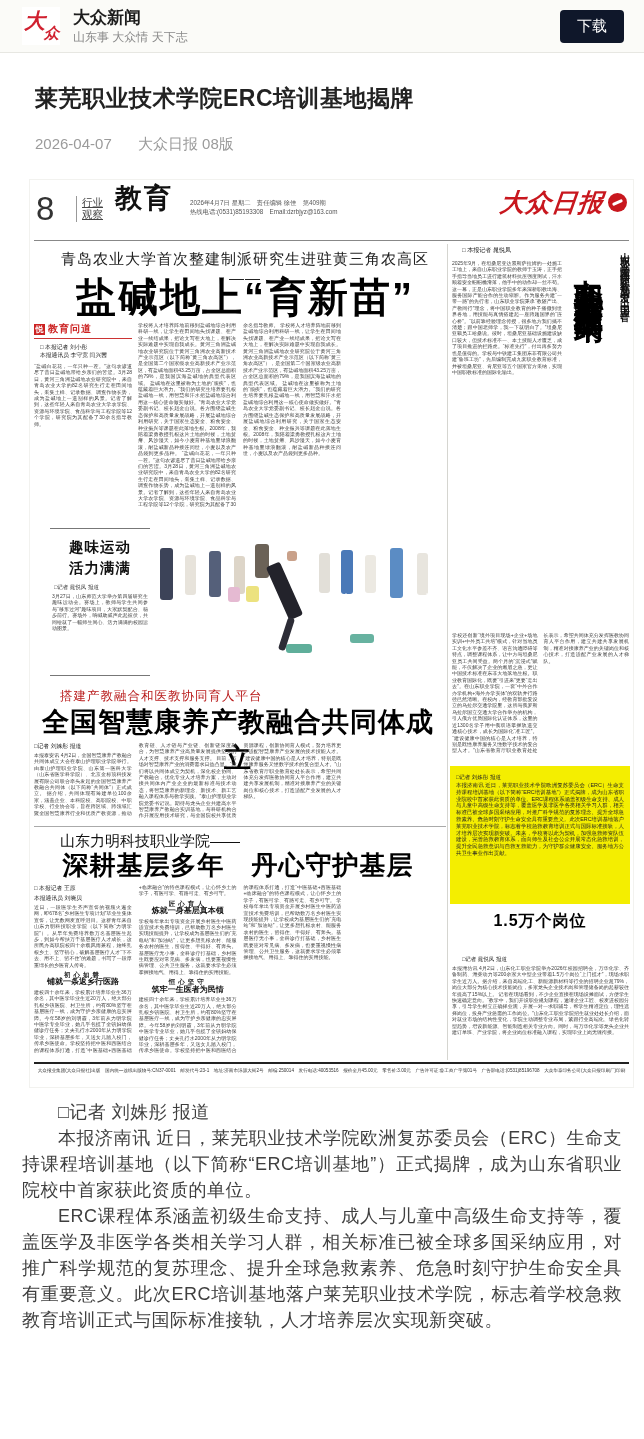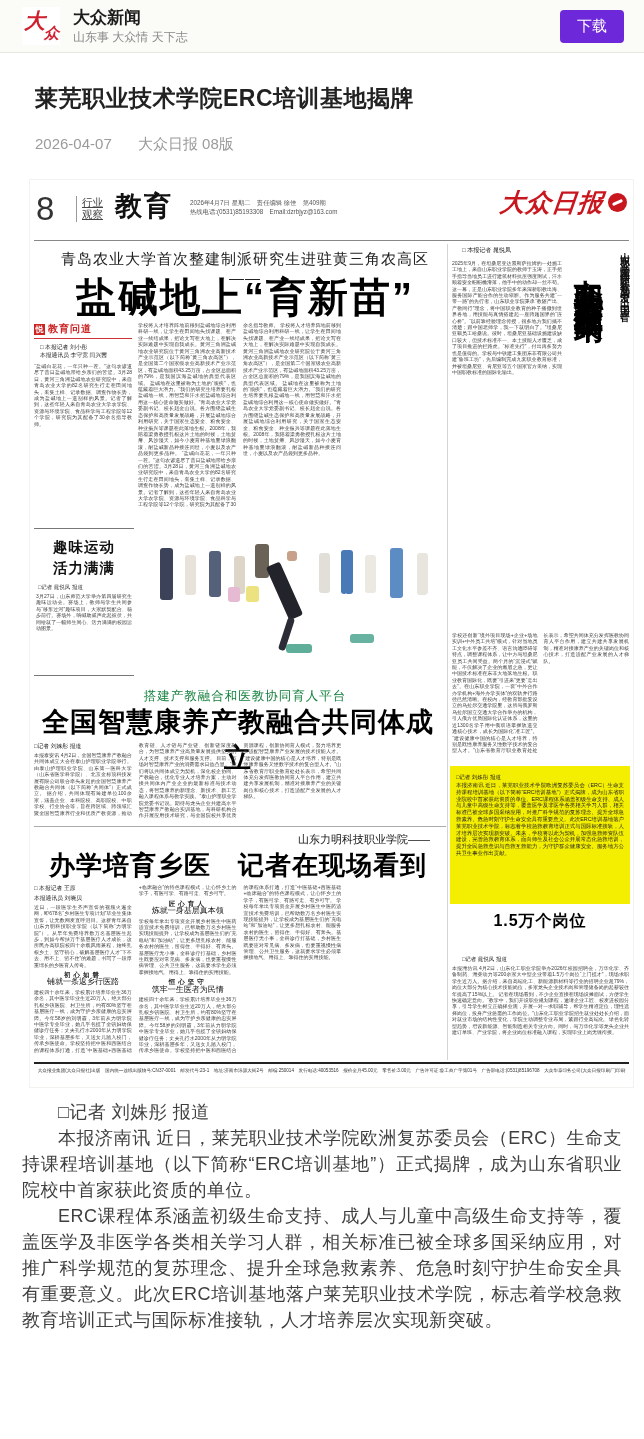--- a/index.html
+++ b/index.html
@@ -9,39 +9,39 @@
   
   .app-header { height:53px; background:#fbfbf8; border-bottom:1px solid #e7e7e2;
     display:flex; align-items:center; padding:0 12px; }
   .logo { width:38px; height:38px; background:#fff; position:relative; margin-left:10px; flex:0 0 auto; }
   .logo span { position:absolute; color:#d0202f; font-weight:bold; font-style:italic; font-family:"Liberation Serif", serif; }
   .logo .c1 { font-size:21px; top:0; left:2px; }
   .logo .c2 { font-size:15px; right:1px; bottom:2px; }
   .app-titles { margin-left:13px; line-height:1.25; }
   .app-title { font-size:17px; color:#1c1c1c; font-weight:600; }
   .app-subtitle { font-size:12px; color:#8a8a8a; margin-top:2px; }
-  .download-btn { margin-left:auto; margin-right:8px; background:#6d28d9; color:#fff;
+  .download-btn { margin-left:auto; margin-right:8px; background:#0f172a; color:#fff;
     font-size:15px; padding:7px 17px; border-radius:4px; border:none; cursor:pointer; }
 
   
   .article-title { margin:30px 35px 3px; font-size:23px; font-weight:700; color:#222; letter-spacing:0.5px; }
   .article-meta { margin:21px 35px 0; font-size:15px; color:#9b9b9b; }
   .article-meta .src { margin-left:22px; }
 
   
   .newspaper { position:relative; width:603px; height:907px; margin:26px 0 0 30px;
     background:#fff; color:#222; overflow:hidden; box-shadow:0 0 0 1px #f2f2ef; }
   .abs { position:absolute; }
   .tiny { font-size:5px; line-height:6.4px; color:#3d3d3d; text-align:justify; overflow:hidden; word-break:break-all; }
 
   
   .np-pagenum { left:6px; top:10px; font-size:33px; color:#333; font-weight:400; }
   .np-sec-sm { left:52px; top:16px; font-size:10.5px; color:#444; line-height:12px;text-decoration:underline; }
   .np-vline1 { left:46px; top:16px; width:1px; height:26px; background:#999; }
-  .np-sec-big { left:85px; top:8px; font-size:27px; font-weight:900; color:#111; letter-spacing:2px; }
+  .np-sec-big { left:85px; top:0; font-size:27px; font-weight:900; color:#111; letter-spacing:2px; }
   .np-issue { left:160px; top:18px; font-size:6.3px; color:#555; line-height:9px; }
   .np-masthead { right:6px; top:6px; display:flex; align-items:center; }
   .np-masthead .mh-text { font-size:25px; font-weight:900; color:#c8171e;
     font-family:"Liberation Serif", serif; font-style:italic; letter-spacing:1px; transform:skewX(-6deg); }
   .mh-circle { width:19px; height:19px; border-radius:50%; background:#c8171e; margin-left:4px; position:relative; }
   .mh-circle i { position:absolute; left:4px; top:8px; width:11px; height:3px; background:#fff;
     border-radius:2px; transform:rotate(-25deg); }
   .np-headrule { left:4px; right:4px; top:60px; height:1px; background:#888; }
 
   
@@ -52,21 +52,21 @@
   
   .edu-col { left:4px; top:142px; width:98px; height:186px; overflow:hidden; }
   .edu-brand { display:flex; align-items:center; border-bottom:1px solid #c33; padding-bottom:2px; }
   .edu-logo { width:11px; height:11px; background:#cc2222; color:#fff; font-size:8px; line-height:11px;
     text-align:center; font-weight:bold; }
   .edu-label { color:#cc2222; font-weight:bold; font-size:10px; margin-left:3px; letter-spacing:1px;font-family:Liberation Serif, serif; }
   .edu-reporters { font-size:5.8px; color:#222; line-height:8px; margin:4px 0 4px 6px; }
   .flowA { left:108px; top:142px; width:308px; height:186px; column-count:3; column-gap:7px; column-fill:auto; }
 
   
-  .fun-box { left:4px; top:348px; width:100px; height:148px; border-top:1.5px solid #777;
+  .fun-box { left:20px; top:348px; width:100px; height:148px; border-top:1.5px solid #777;
     border-bottom:1.5px solid #777; padding:8px 2px 0; overflow:hidden; }
   .fun-title { text-align:center; font-size:14.5px; font-weight:900; color:#111; line-height:21px; letter-spacing:1px; }
   .fun-byline { font-size:5.5px; color:#333; margin:5px 0 2px 2px; }
   .photo { left:112px; top:330px; width:306px; height:172px; overflow:hidden;
     background:linear-gradient(180deg,#5d7149 0%,#6f8156 12%,#8f9673 20%,#b3b0a2 27%,#b6aea0 42%,
       #ab7a5f 58%,#a express 0, #a4604b 72%,#9e5a46 100%); }
   .photo .track { position:absolute; left:0; right:0; bottom:0; height:52%;
     background:repeating-linear-gradient(100deg, rgba(255,255,255,0.5) 0 2px, rgba(0,0,0,0) 2px 40px); opacity:.8; }
   .photo i { position:absolute; display:block; border-radius:3px; }
   .pp1 { left:6%; top:22%; width:13px; height:52px; background:#3c4358; }
@@ -82,35 +82,35 @@
   .paper1 { left:34%; top:44%; width:13px; height:16px; background:#ece27f; border-radius:1px; }
   .paper2 { left:28%; top:45%; width:12px; height:15px; background:#e5bad2; border-radius:1px; }
   .mat1 { left:47%; top:78%; width:26px; height:9px; background:#5fae9a; border-radius:2px; }
   .mat2 { left:68%; top:72%; width:24px; height:9px; background:#67b2a0; border-radius:2px; }
   .runner-body { left:44%; top:30%; width:15px; height:58px; background:#23232b;
     border-radius:5px; transform:rotate(-24deg); }
   .runner-head { left:47.5%; top:24%; width:10px; height:10px; border-radius:50%; background:#c9a18a; }
   .runner-leg { left:46%; top:62%; width:7px; height:34px; background:#2c2c36; border-radius:3px; transform:rotate(18deg); }
 
   
-  .np-kicker2 { left:30px; top:508px; width:370px; text-align:center; font-size:12.5px; color:#15803d; letter-spacing:1px; }
+  .np-kicker2 { left:30px; top:508px; width:370px; font-size:12.5px; color:#b91c1c; letter-spacing:1px; }
   .np-head2 { left:0; top:524px; width:416px; text-align:center; font-size:27px; font-weight:900;
     color:#000; letter-spacing:1px; }
   .flowM { left:4px; top:562px; width:412px; height:78px; column-count:4; column-gap:7px; column-fill:auto; }
 
   
   .np-hrule2 { left:4px; width:412px; top:646px; height:1px; background:#aaa; }
-  .np-kicker3 { left:30px; top:652px; width:370px; text-align:right; font-size:11px; color:#111; }
+  .np-kicker3 { left:30px; top:652px; width:370px; text-align:left; font-size:15px; color:#111; }
   .np-head3 { left:0; top:668px; width:416px; text-align:center; font-size:26px; font-weight:900;
     color:#000; letter-spacing:1px; }
   .flowB { left:4px; top:704px; width:412px; height:170px; column-count:4; column-gap:7px; column-fill:auto; }
   .np-byline { display:block; font-size:5.8px; color:#222; line-height:8px; margin-bottom:2px; }
   .sublabel { display:block; text-align:center; font-size:6.5px; letter-spacing:3px; font-weight:bold;
     color:#222; margin:4px 0 1px; }
-  .subhead { display:block; text-align:center; font-size:8px; font-weight:normal; color:#111; margin:0 0 3px; }
+  .subhead { display:block; text-align:center; font-size:8px; font-weight:bold; color:#111; margin:0 0 3px; }
 
   
   .np-vrule { left:417px; top:64px; height:816px; width:1px; background:#d5d5d0; }
   .r-byline { left:432px; top:66px; width:140px; font-size:6px; color:#222; }
   .colR1 { left:422px; top:80px; width:110px; height:366px; }
   .vert-head { right:24px; top:76px; height:380px; writing-mode:vertical-rl; font-size:29px; font-weight:900;
     color:#000; font-family:"Liberation Serif", serif; letter-spacing:3px; }
   .vert-kicker { right:2px; top:64px; height:400px; writing-mode:vertical-rl; font-size:9.5px; font-weight:bold;
     color:#111; letter-spacing:3px; }
   .flowR2 { left:422px; top:452px; width:177px; height:128px; column-count:2; column-gap:6px; column-fill:auto; }
@@ -234,21 +234,21 @@
   <div class="abs flowM tiny">
     <span class="np-byline">□记者 刘姝彤 报道</span>
     <span>本报泰安讯 4月2日，全国智慧康养产教融合共同体成立大会在泰山护理职业学院举行。由泰山护理职业学院、山东第一医科大学（山东省医学科学院）、北京金标顶科技发展有限公司联合牵头发起的全国智慧康养产教融合共同体（以下简称“共同体”）正式成立。</span>
     <span>据介绍，共同体现有筹建单位100余家，涵盖企业、本科院校、高职院校、中职学校、行业协会等，旨在跨区域、跨领域汇聚全国智慧康养行业和优质产教资源，推动教育链、人才链与产业链、创新链深度融合，为智慧康养产业高质量发展提供坚实的人才支撑、技术支撑和服务支撑。</span>
     <span>目前，市场对智慧康养产业的消费需求日益凸显。“我们将以共同体成立为契机，深化校企协同、产教融合，优化专业人才培养方案，主动对接共同体内产业企业的最新标准与技术动态，将智慧康养的新理念、新技术、新工艺融入课程体系与教学实践。”泰山护理职业学院党委书记说。期待与龙头企业共建高水平智慧康养产教融合实训基地，与科研机构合作开展应用技术研究，与全国院校共享优质资源课程，创新协同育人模式，努力培养更多适配智慧康养产业发展的技术技能人才。</span>
     <span>“建设健康中国的核心是人才培养，特别是既懂康养服务又懂数字技术的复合型人才。”山东省教育厅职业教育处处长表示，希望共同体充分发挥医教协同育人平台作用，建立共建共享发展机制，精准对接康养产业的关键岗位和核心技术，打造适配产业发展的人才梯队。</span>
   </div>
 
   <div class="abs np-hrule2"></div>
   <div class="abs np-kicker3">山东力明科技职业学院——</div>
-  <div class="abs np-head3">办学培育乡医　记者在现场看到</div>
+  <div class="abs np-head3">深耕基层多年　丹心守护基层</div>
   <div class="abs flowB tiny">
     <span class="np-byline">□ 本报记者 王原</span>
     <span class="np-byline">本报通讯员 刘晓贝</span>
     <span>近日，一段医学生齐声宣誓的视频火遍全网，即678名“乡村医生专项计划”毕业生集体宣誓，让无数网友直呼泪目。这群青年来自山东力明科技职业学院（以下简称“力明学院”）。从早年免费培养数万名基层医生起步，到如今帮扶万千基层医疗人才成长，这所民办高职院校四十余载风雨兼程，始终扎根乡土、坚守初心，破解基层医疗人才“下不去、用不上、留不住”的难题，书写了一段厚重绵长的乡医育人传奇。</span>
     <span class="sublabel">初心如磐</span>
     <span class="subhead">铺就一条返乡行医路</span>
     <span>建校四十余年来，学校累计培养毕业生36万余名，其中医学毕业生近20万人，绝大部分扎根乡镇医院、村卫生所，约有80%坚守在基层医疗一线，成为守护乡亲健康的忠实屏障。今年58岁的刘明霞，3年前从力明学院中医学专业毕业，她几乎包揽了全镇妇幼保健诊疗任务；丈夫孔行水2000年从力明学院毕业，深耕基层多年，又送女儿踏入校门，传承乡医使命。学校坚持把中医和西医结合的课程体系打通，打造“中医基础+西医基础+临床融合”的特色课程模式，让心怀乡土的学子，有医可学、有路可走、有乡可守。</span>
     <span class="sublabel">匠心育人</span>
     <span class="subhead">炼就一身基层真本领</span>
     <span>学校每年拿出专项资金开展乡村医生中医药适宜技术免费培训，已帮助数万名乡村医生实现技能提升，让学校成为基层医生们的“充电站”和“加油站”，让更多想扎根农村、能服务农村的医生，留得住、干得好、有奔头。基层医疗无小事，全科诊疗打基础，乡村医生既要应对常见病、多发病，也要重视慢性病管理、公共卫生服务，这就要求学生必须掌握接地气、用得上、靠得住的实用技能。</span>

